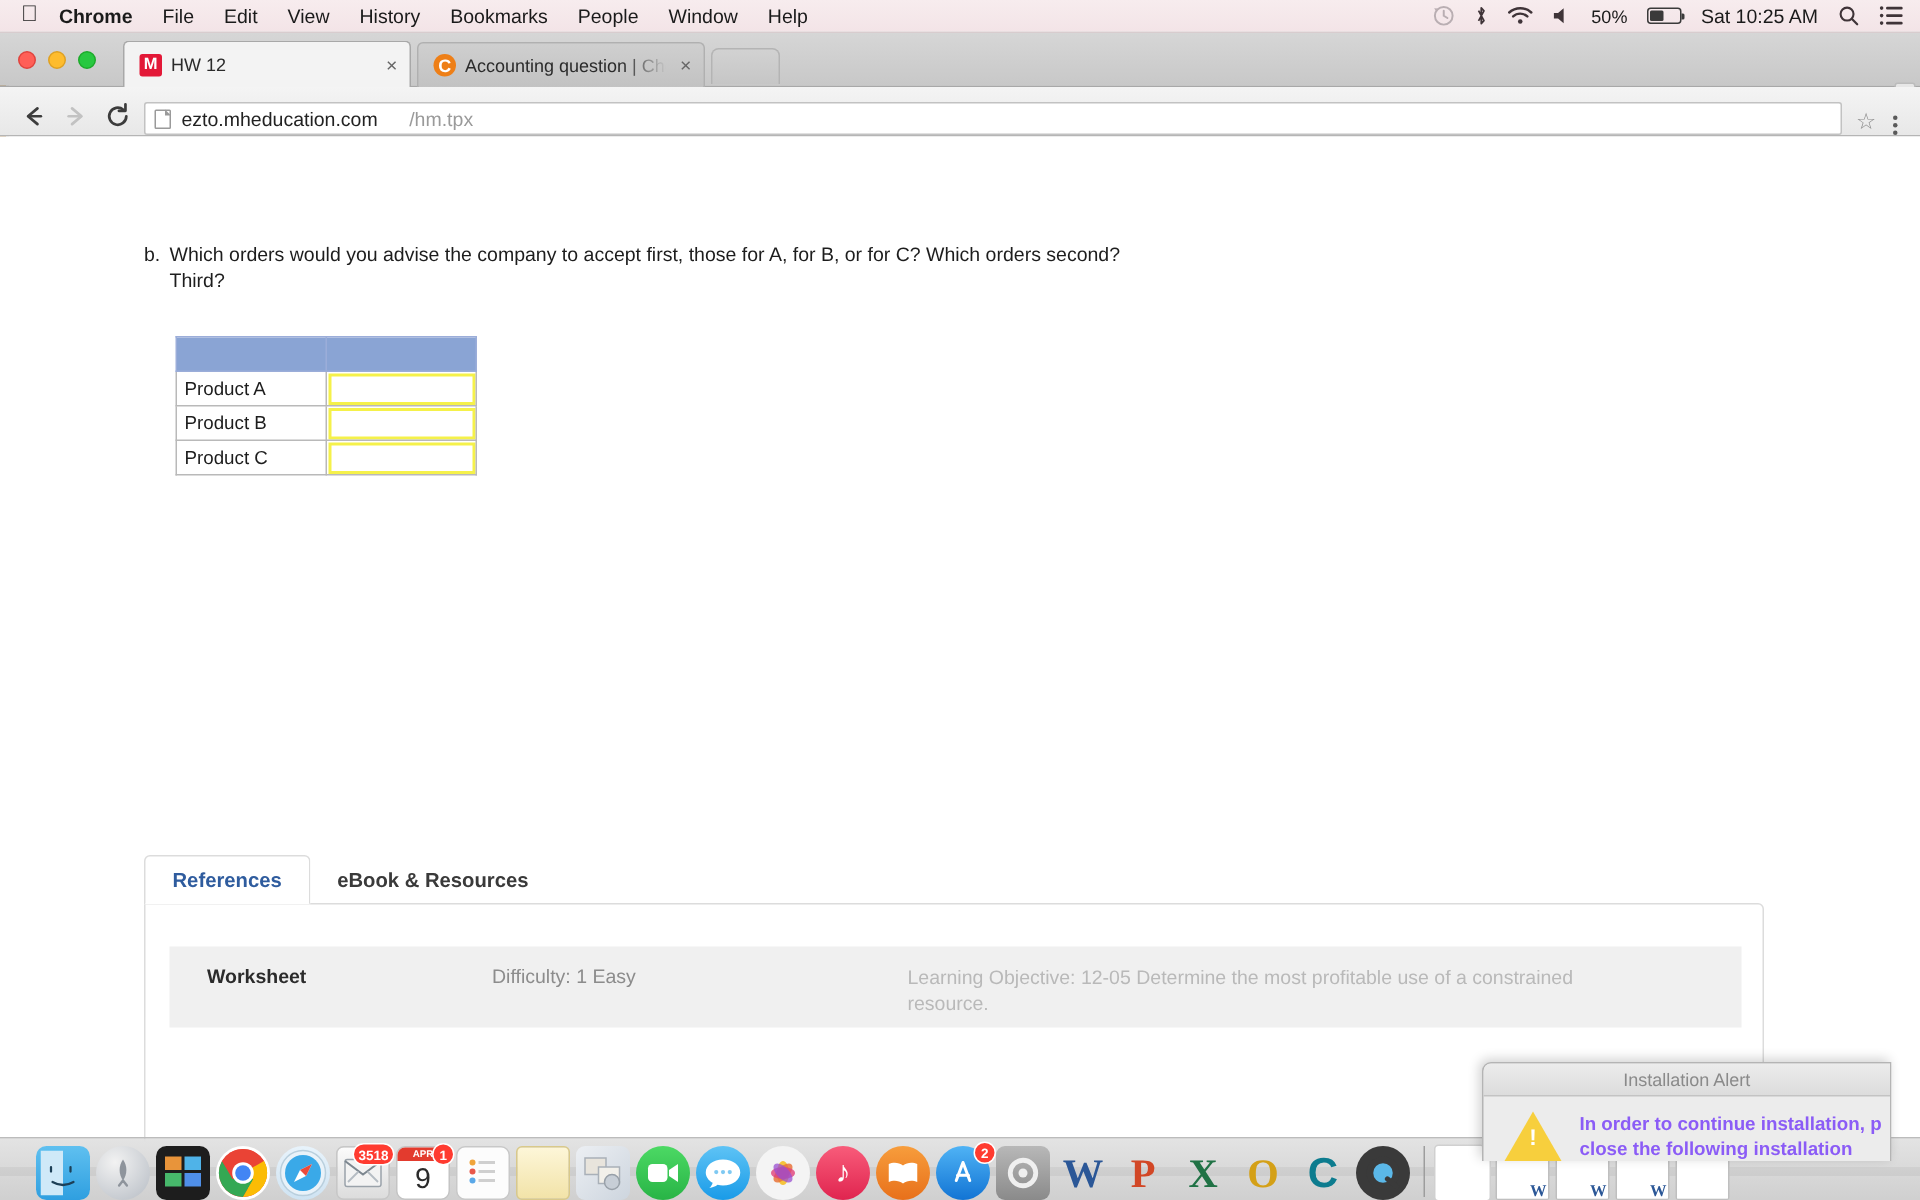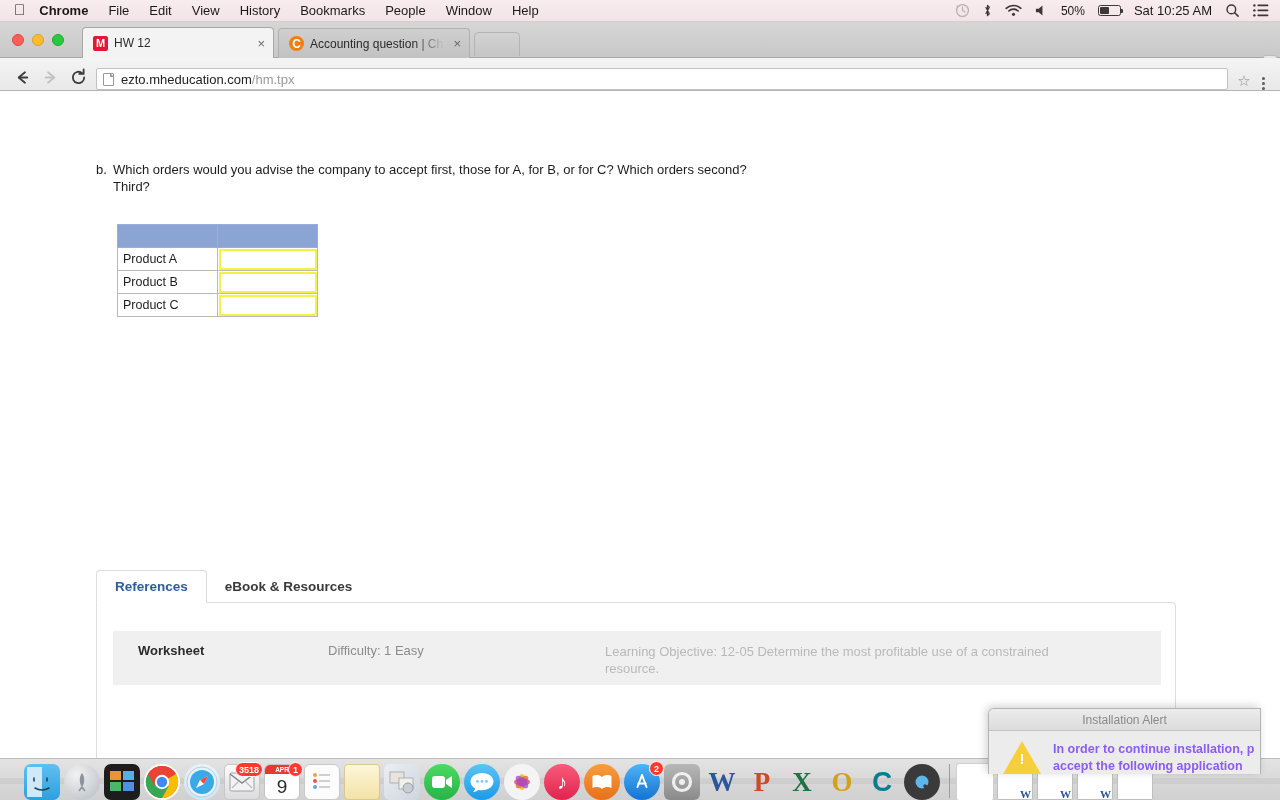--- a/index.html
+++ b/index.html
@@ -82,21 +82,21 @@
   .omnibox {
     flex:1; height:22px; margin:0 6px 0 4px; background:#fff;
     border:1px solid #c2c2c2; border-radius:2px;
     display:flex; align-items:center; padding:0 6px;
     font-size:13px; color:#222;
   }
   .page-ic { width:11px; height:13px; background:#fff; border:1px solid #9a9a9a; border-radius:1px; margin-right:7px;
              position:relative; flex:none; }
   .page-ic::after { content:""; position:absolute; right:-1px; top:-1px; border-width:0 4px 4px 0; border-style:solid;
                     border-color: transparent transparent #9a9a9a transparent; }
-  .url-dim { color:#9a9a9a; }
+  .url-dim { color:#9a9a9a;margin-left:21px; }
   .star { width:20px; color:#8c8c8c; font-size:15px; text-align:center; }
   .kebab { width:18px; display:flex; flex-direction:column; align-items:center; gap:2px; }
   .kebab i { width:3px; height:3px; background:#5a5a5a; border-radius:50%; display:block; }
 
   
   .viewport { position:relative; height:670px; background:#fff; overflow:hidden; }
   .q-block { position:absolute; left:96px; top:70px; width:660px; }
   .q-row { display:flex; font-size:13px; color:#1d1d1d; line-height:17px; }
   .q-label { width:17px; flex:none; }
   .q-text { flex:1; }
@@ -546,18 +546,18 @@
   </div>
 
   <div class="alert">
     <div class="alert-tb">
       <span>Installation Alert</span>
     </div>
     <div class="alert-body">
       <span class="warn-tri"></span>
       <div>
         <div class="alert-msg">In order to continue installation, p</div>
-        <div class="alert-msg">accept the following application</div>
+        <div class="alert-msg">close the following installation</div>
       </div>
     </div>
   </div>
 
 </div>
 
 </body></html>

